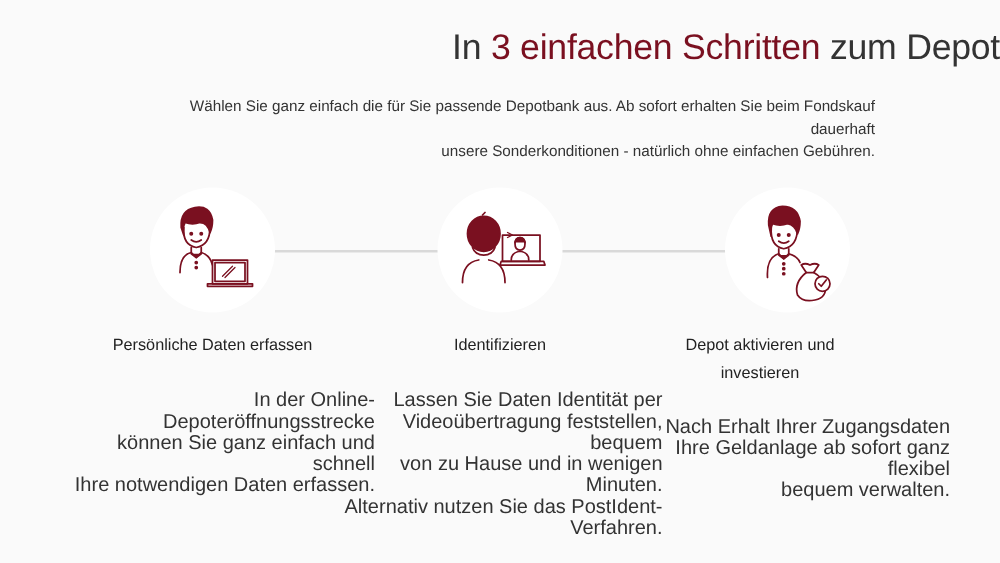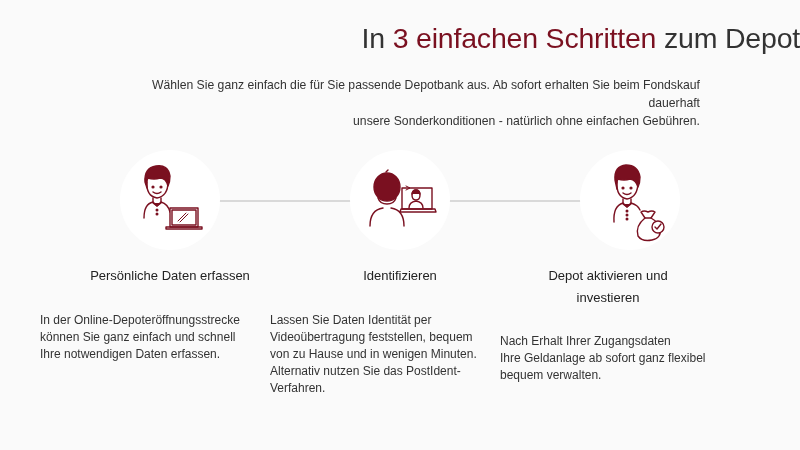--- a/index.html
+++ b/index.html
@@ -25,21 +25,21 @@
   }
   .circle {
     position:absolute; width:100px; height:100px; border-radius:50%;
     background:#ffffff;
   }
   .circle svg { position:absolute; left:0; top:0; }
   .step-title {
     position:absolute; text-align:center; font-size:13px; line-height:22px; color:#222;
   }
   .step-text {
-    position:absolute; text-align:left; font-size:12px; line-height:17px; color:#333;
+    position:absolute; text-align:right; font-size:16px; line-height:17px; color:#333;
   }
 </style>
 </head>
 <body>
 
 <h1 class="title" style="margin:0;">
   <span>In </span><span class="accent">3 einfachen Schritten</span><span> zum Depot</span>
 </h1>
 
 <div class="intro">

